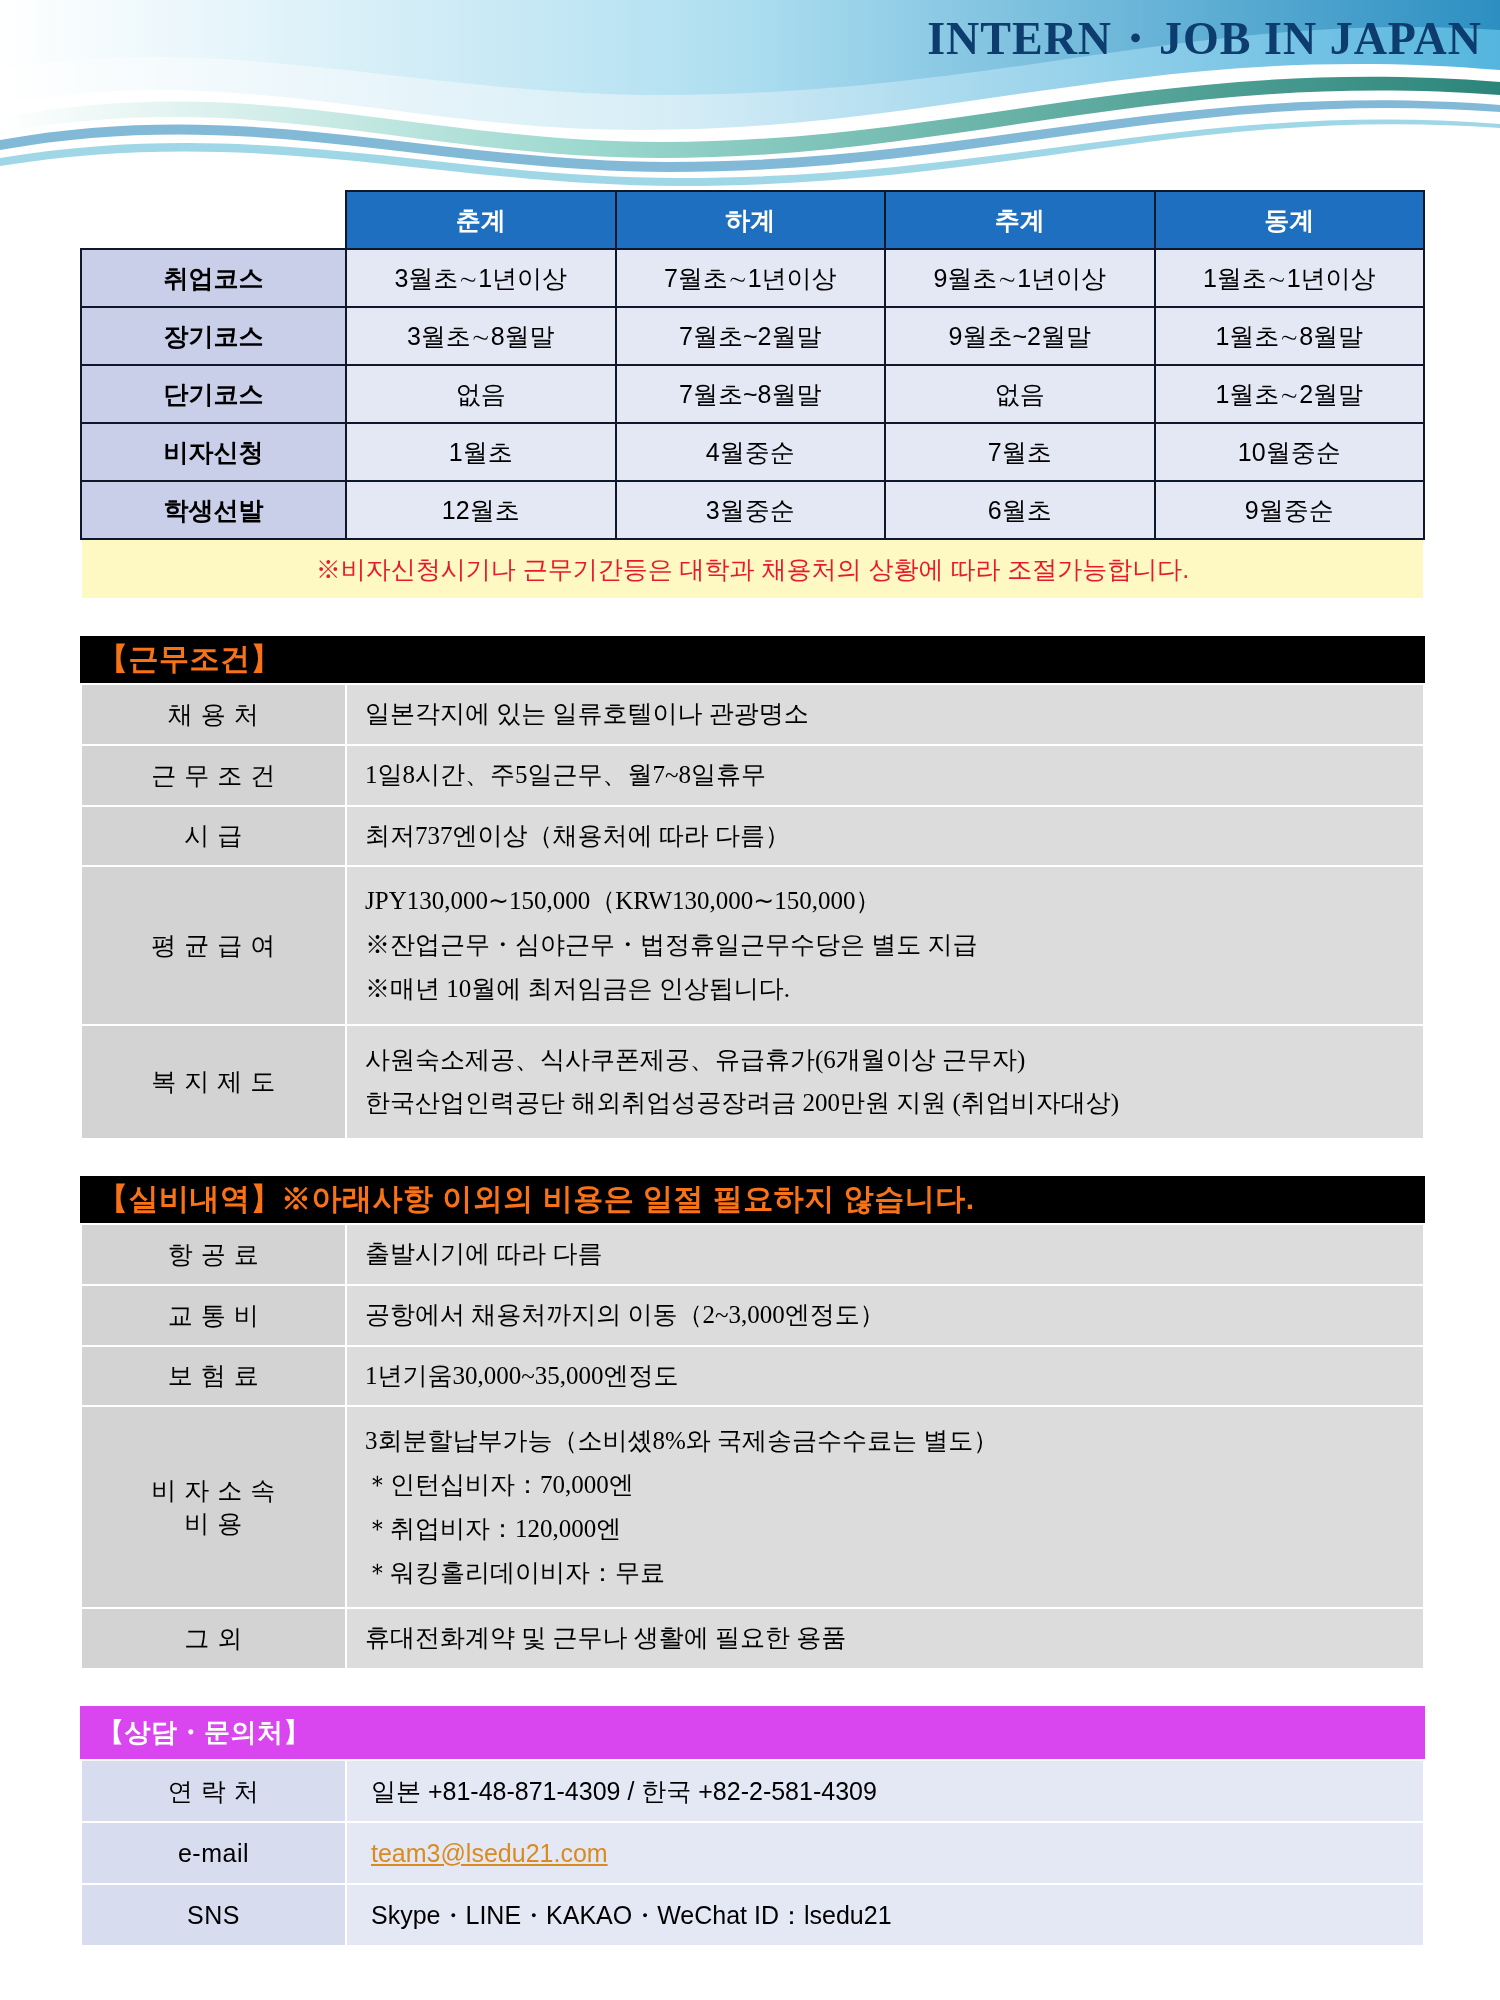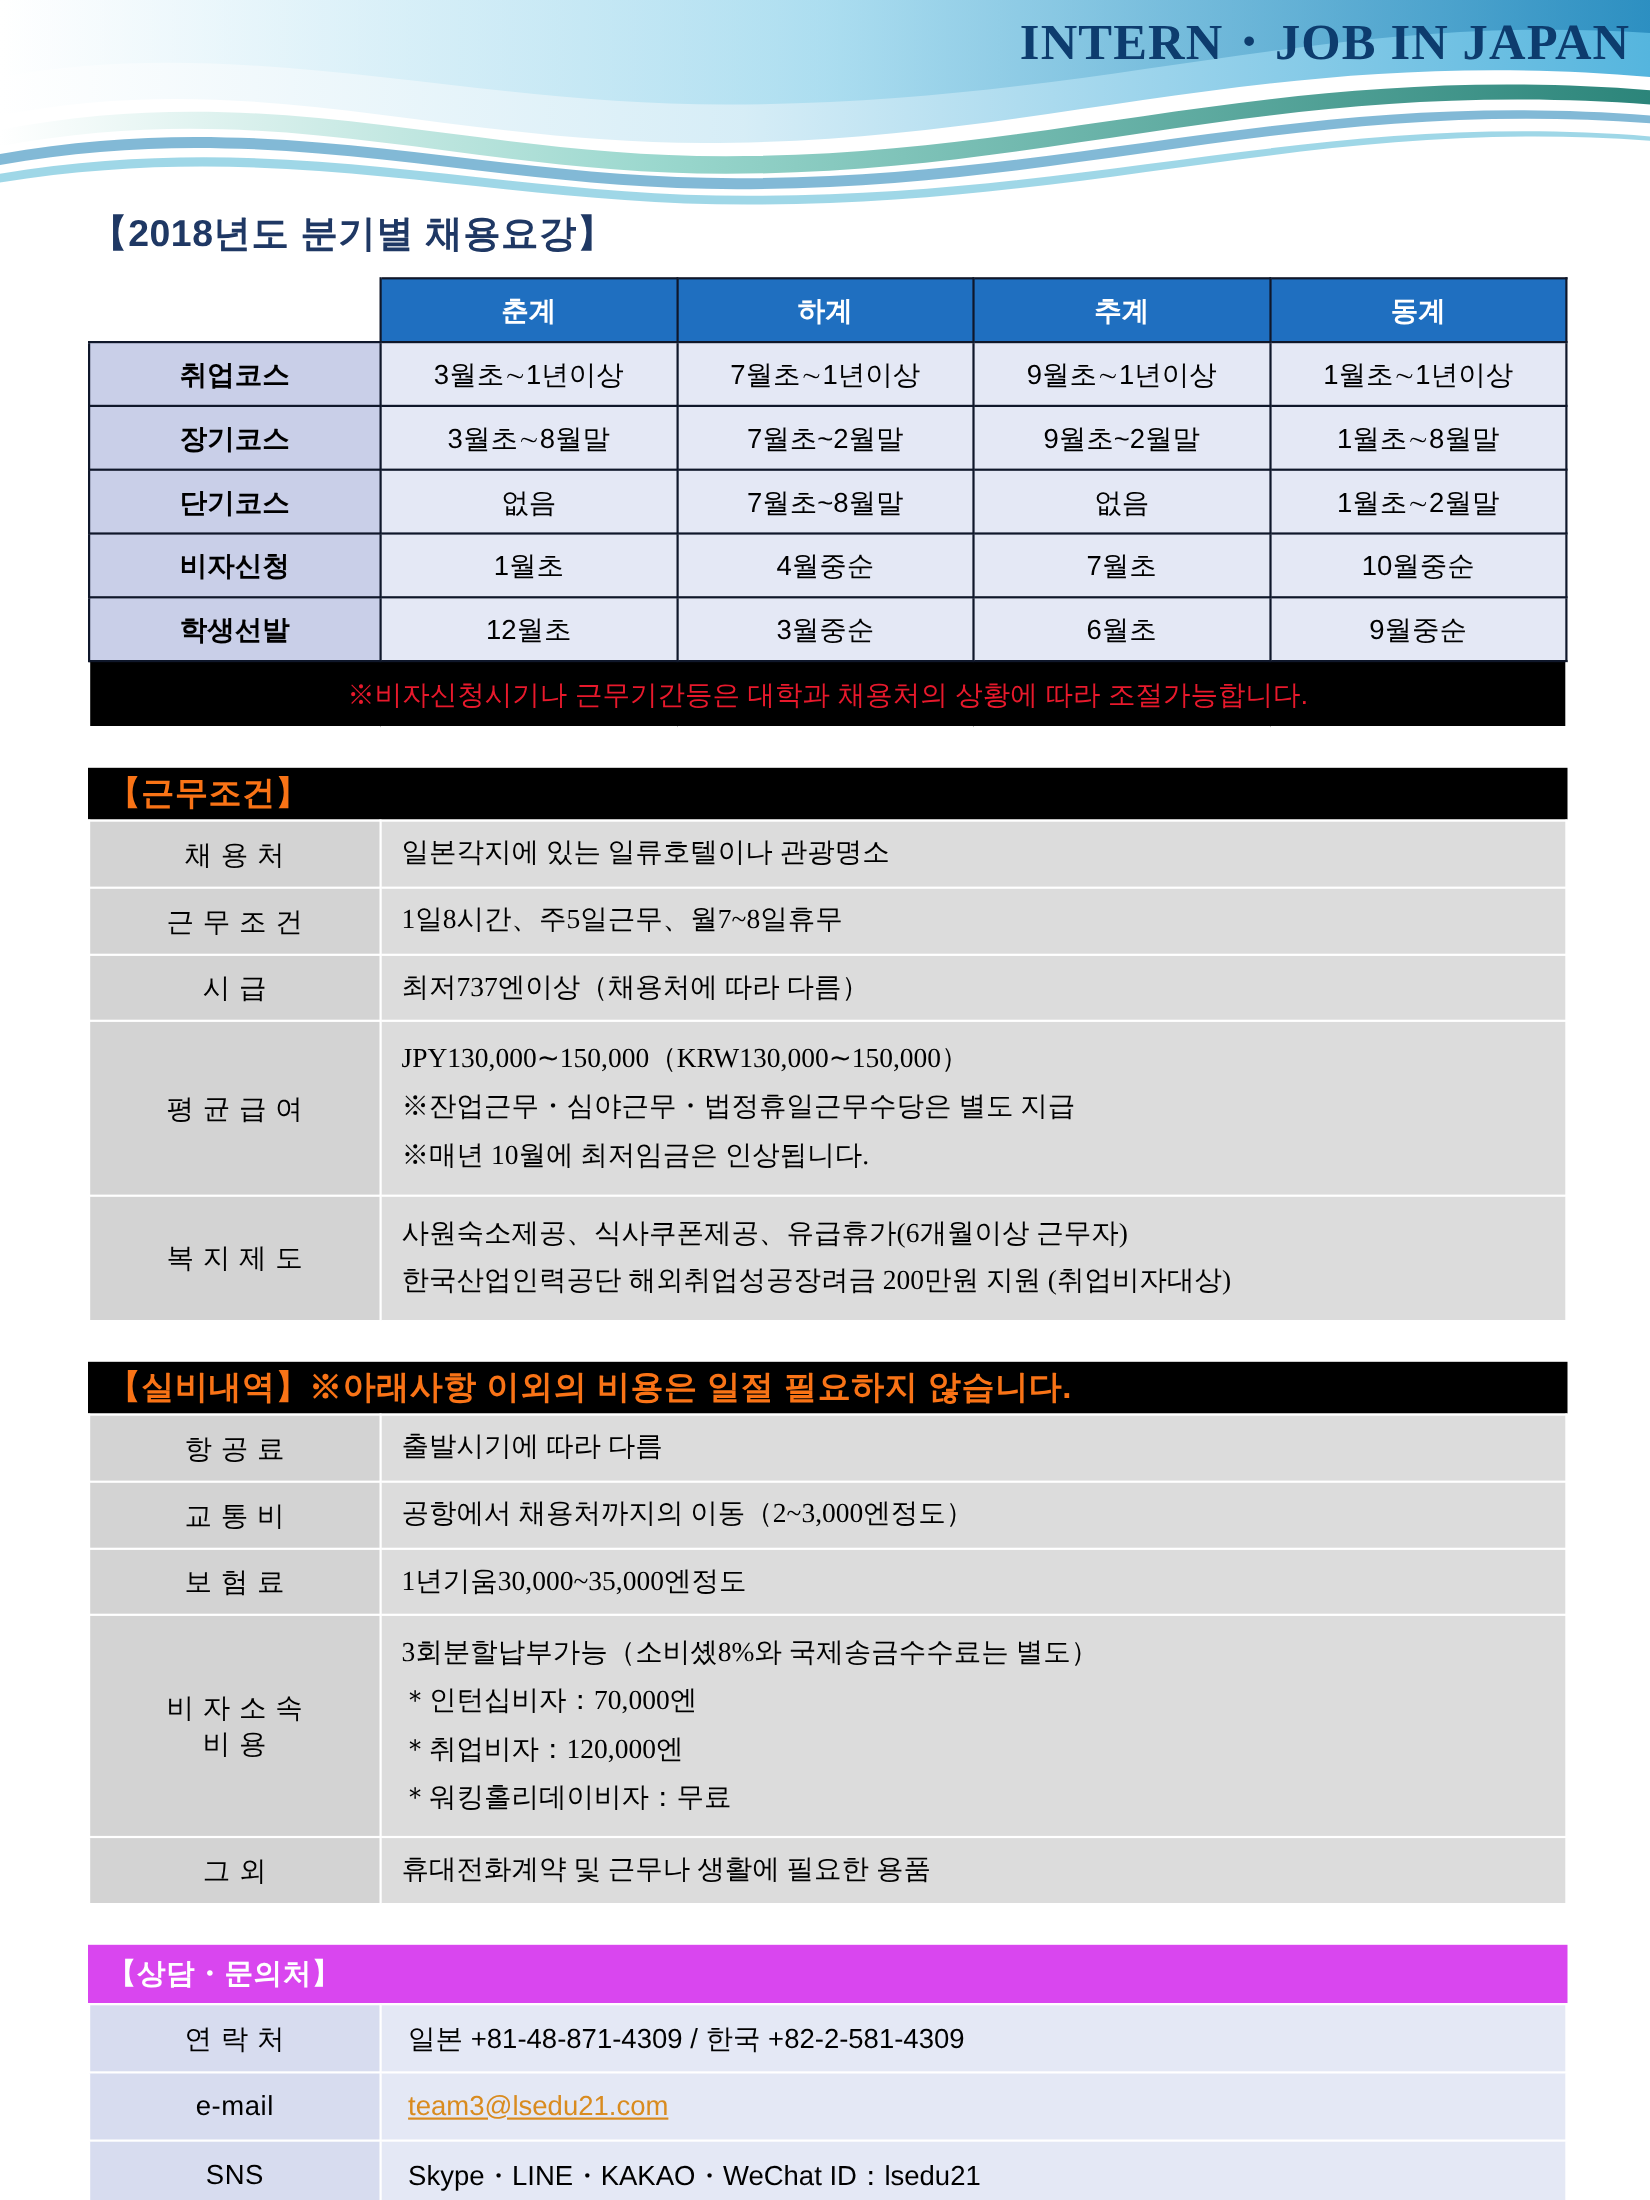--- a/index.html
+++ b/index.html
@@ -78,21 +78,21 @@
     border-top: none;
   }
   .tbl-quarter tbody td.rowhdr {
     background: #c9cfe8;
     font-weight: bold;
   }
   .tbl-quarter tbody td.cell {
     background: #e4e8f5;
   }
   .note-row td {
-    background: #000000;
+    background: #fef9c3;
     color: #e8192c;
     font-size: 25px;
     text-align: center;
     height: 56px;
     border: 2px solid #ffffff;
   }
 
   
   .sec-black {
     background: #000000;
@@ -184,21 +184,20 @@
     <path d="M0,0 L1500,0 L1500,30 C1200,10 1000,95 660,95 C420,95 220,30 0,70 Z" fill="url(#g2)" opacity="0.7"></path>
     <path d="M0,118 C250,70 420,142 660,142 C960,142 1160,55 1500,82 L1500,95 C1160,70 960,158 660,158 C420,158 250,86 0,133 Z" fill="url(#g3)" opacity="0.9"></path>
     <path d="M0,140 C250,95 430,162 670,162 C980,162 1180,80 1500,105 L1500,112 C1180,89 980,172 670,172 C430,172 250,105 0,150 Z" fill="#1b7fb5" opacity="0.55"></path>
     <path d="M0,158 C260,115 440,178 680,178 C1000,178 1200,100 1500,124 L1500,128 C1200,106 1000,186 680,186 C440,186 260,124 0,166 Z" fill="#2aa6c9" opacity="0.45"></path>
   </svg>
   <div class="banner-title">INTERN・JOB IN JAPAN</div>
 </div>
 
 <div class="content">
 
-  <div class="h1">【2018년도 분기별 채용요강】</div>
 
   <table class="tbl-quarter">
     <colgroup>
       <col style="width:265px">
         <col>
         <col>
         <col>
         <col>
     </colgroup>
     <thead>

